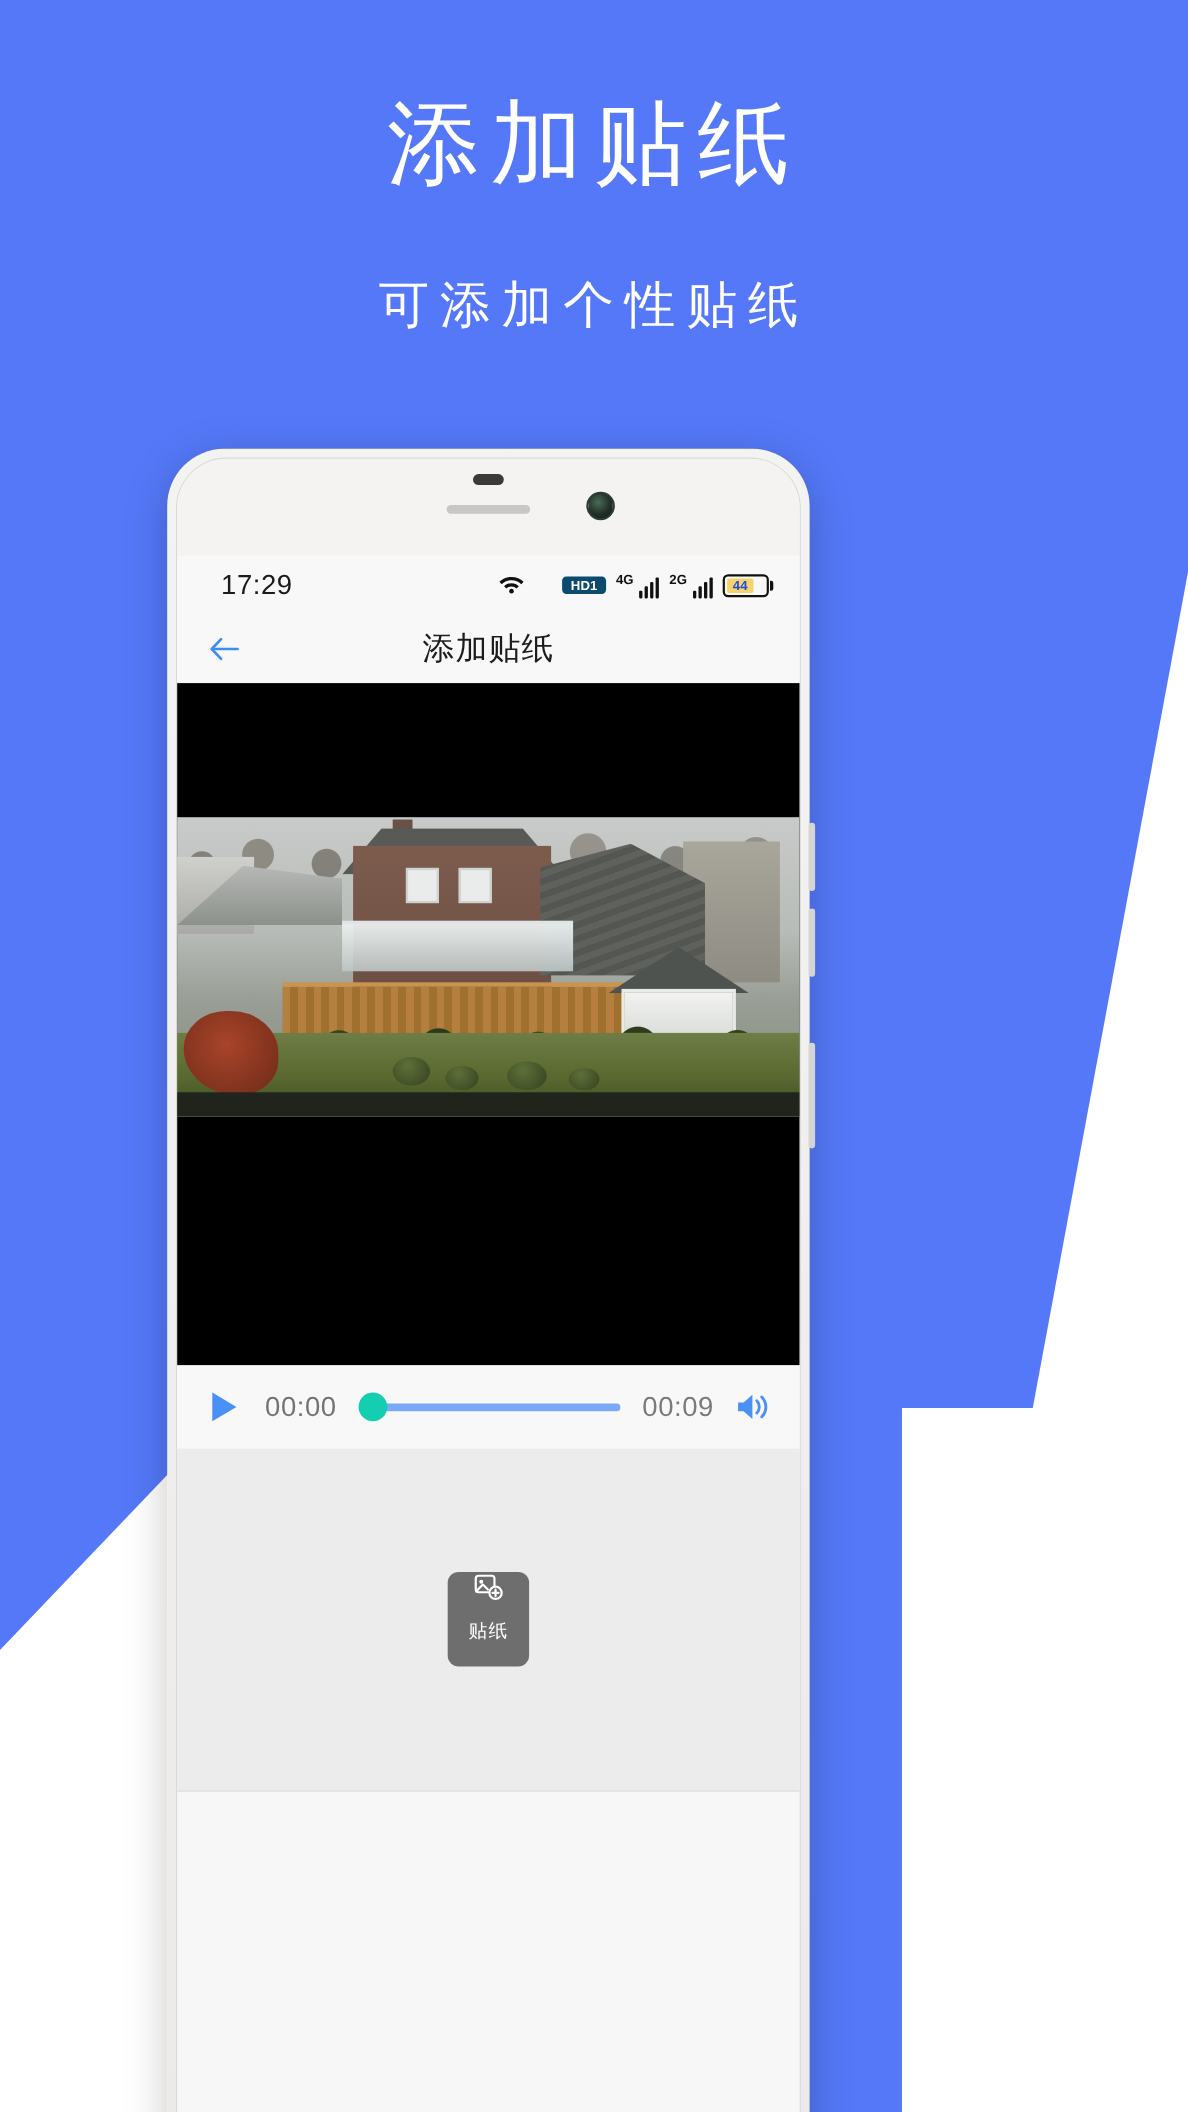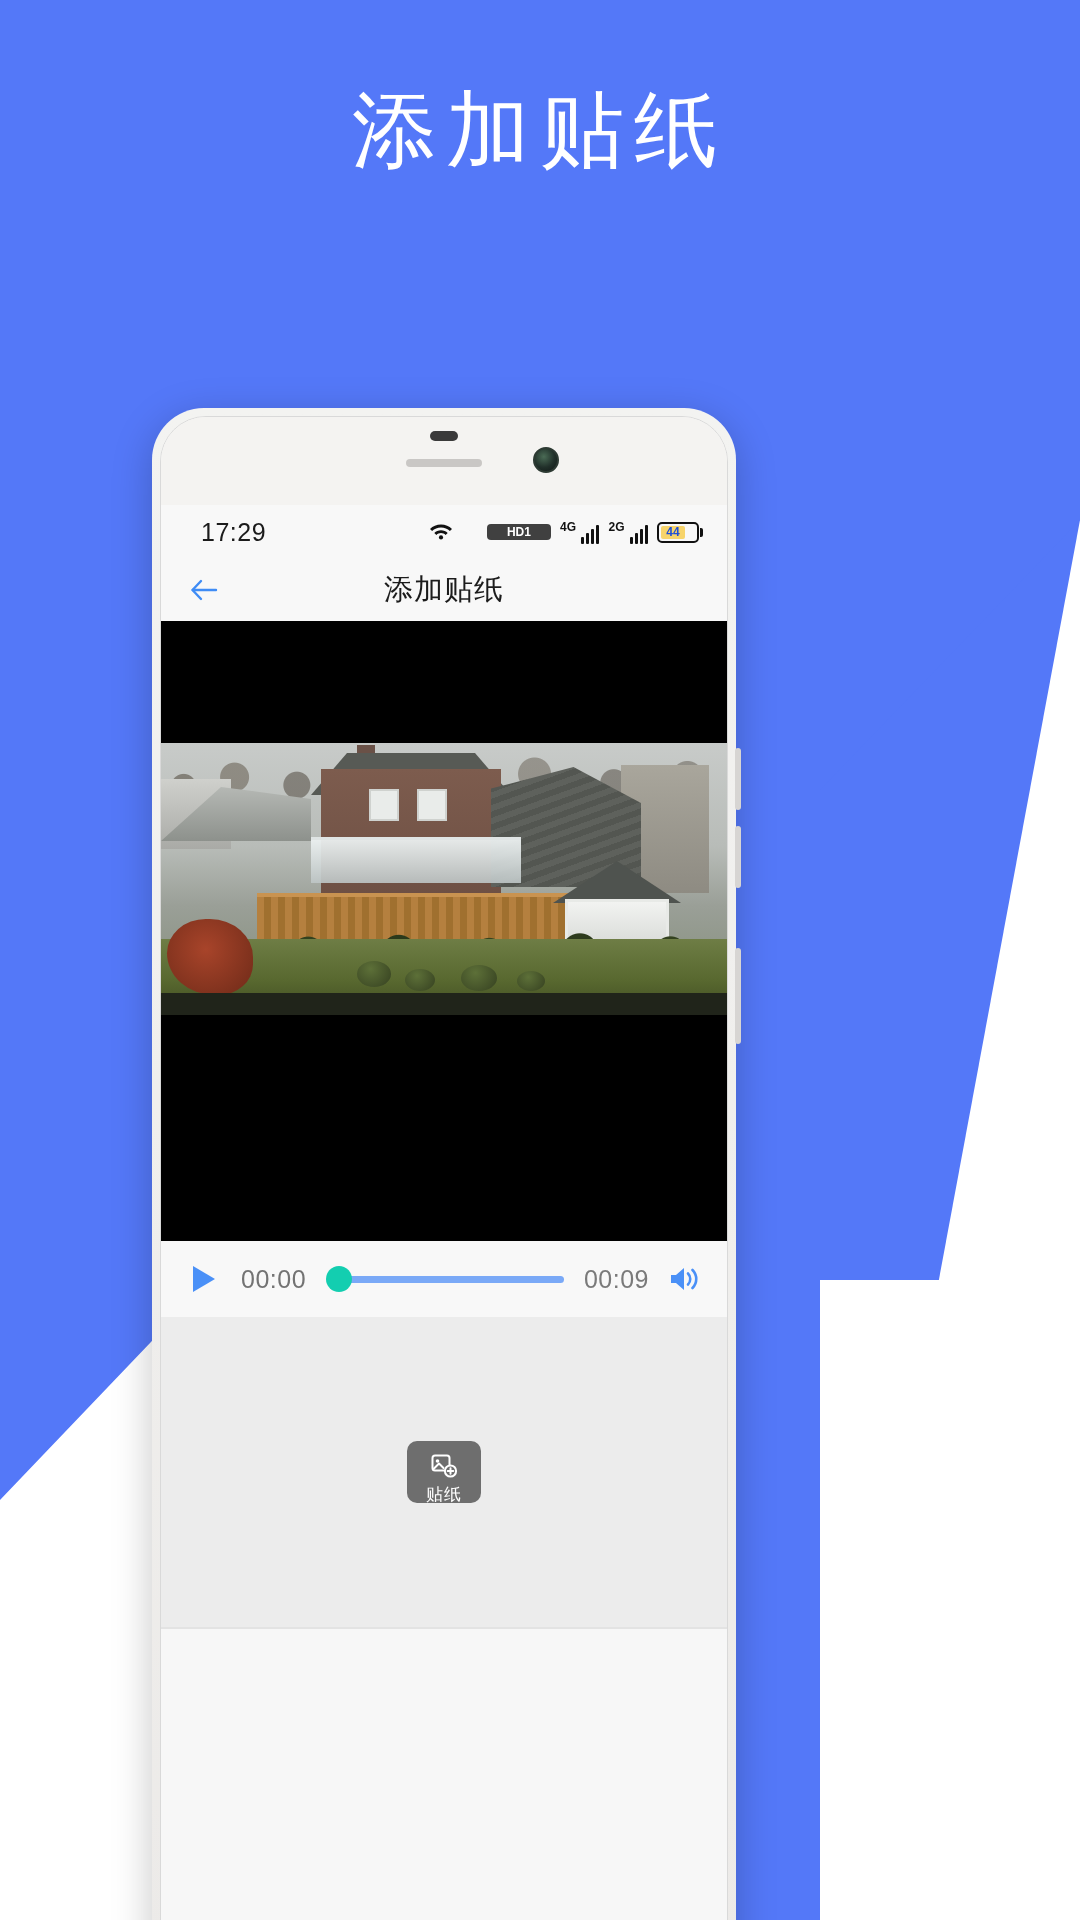--- a/index.html
+++ b/index.html
@@ -116,22 +116,22 @@
   #status-bar {
     height:54px;
     background:#f8f8f8;
     display:flex; align-items:center;
     padding:0 24px 0 40px;
     position:relative;
   }
   #status-time { font-size:25px; color:#1b1b1b; font-weight:400; letter-spacing:0.5px; }
   #status-icons { margin-left:auto; display:flex; align-items:center; gap:9px; }
   .badge-net {
-    font-size:12px; font-weight:700; color:#fff; background:#404040;
-    border-radius:4px; padding:2px 20px; line-height:1;
+    font-size:12px; font-weight:700; color:#fff; background:#0c4a6e;
+    border-radius:4px; padding:2px 8px; line-height:1;
     letter-spacing:0;
     margin-left:24px;
   }
   .sig-wrap { display:flex; align-items:flex-end; gap:5px; }
   .sig-label { font-size:12px; font-weight:700; color:#111; line-height:1; margin-bottom:11px;}
   .sig-bars { display:flex; align-items:flex-end; gap:1.5px; height:20px; }
   .sig-bars i { width:3.5px; background:#111; display:block; border-radius:1px; }
   .sig-bars i:nth-child(1){height:7px;}
   .sig-bars i:nth-child(2){height:11px;}
   .sig-bars i:nth-child(3){height:15px;}
@@ -310,24 +310,24 @@
     width:42px; height:42px; margin-left:14px; display:flex; align-items:center; justify-content:center;
   }
 
   
   #editor-panel {
     background:#ececec;
     height:310px;
     display:flex; align-items:center; justify-content:center;
   }
   #sticker-tool {
-    width:74px; height:62px; border-radius:10px;
+    width:74px; height:86px; border-radius:10px;
     background:#6e6e6e;
-    display:flex; flex-direction:column; align-items:center; justify-content:flex-end;
-    gap:2px; color:#fff;
+    display:flex; flex-direction:column; align-items:center; justify-content:flex-start;
+    gap:12px; color:#fff;
   }
   #sticker-tool-label { font-size:17px; line-height:1; letter-spacing:1px; }
 
   
   #bottom-bar {
     background:#ffffff;
     height:150px;
     display:flex; align-items:center; justify-content:center;
     position:relative;
   }
@@ -354,20 +354,21 @@
 <body>
 
 <div id="bg-blue"></div>
 <div id="bg-bottom-white"></div>
 <div id="bg-wedge-left"></div>
 <div id="bg-wedge-right"></div>
 <div id="bg-blue-body"></div>
 
 <div id="headings">
   <div id="main-title">添加贴纸</div>
+  <div id="sub-title">可添加个性贴纸</div>
 </div>
 
 <div id="phone">
   <div class="side-btn" id="btn-vol-up"></div>
   <div class="side-btn" id="btn-vol-dn"></div>
   <div class="side-btn" id="btn-power"></div>
 
   <div id="phone-frame">
 
     <div id="phone-top">

